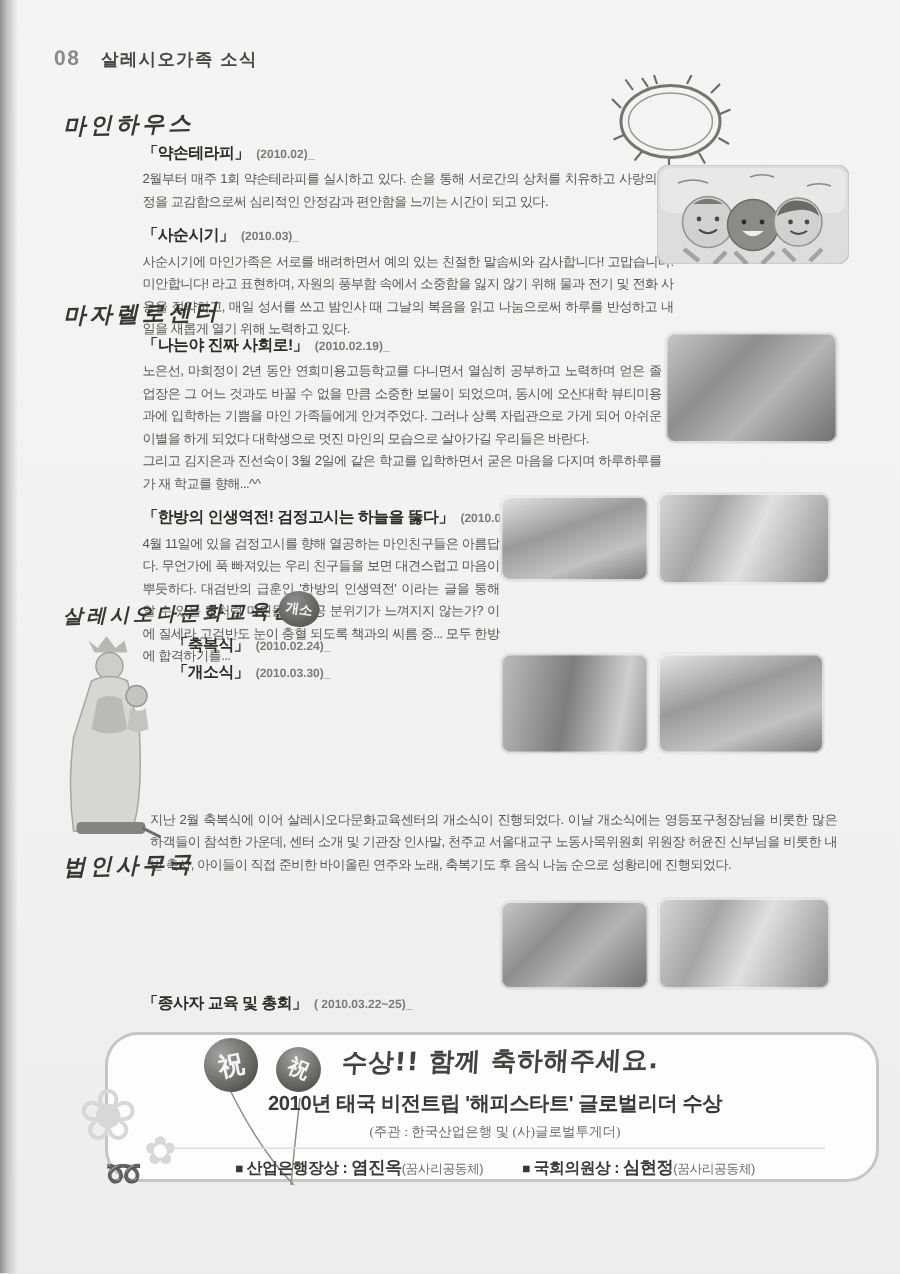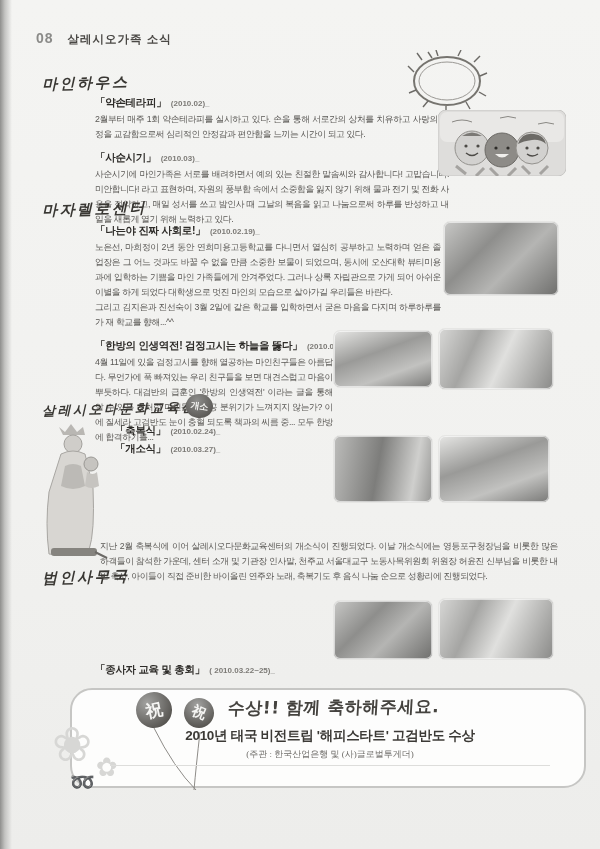--- a/index.html
+++ b/index.html
@@ -165,21 +165,21 @@
     <path d="M60 128 l12 6" stroke="#6c6a66" stroke-width="2"></path>
   </svg>
 
   <div class="abs" style="left:115px; top:420px; width:218px;">
     <div>
       <span class="art-title">「축복식」</span>
       <span class="art-date">(2010.02.24)_</span>
     </div>
     <div>
       <span class="art-title">「개소식」</span>
-      <span class="art-date">(2010.03.27)_</span>
+      <span class="art-date">(2010.03.30)_</span>
     </div>
   </div>
   <div class="abs art-body" style="left:100px; top:537px; width:458px;">지난 2월 축복식에 이어 살레시오다문화교육센터의 개소식이 진행되었다. 이날 개소식에는 영등포구청장님을 비롯한 많은 하객들이 참석한 가운데, 센터 소개 및 기관장 인사말, 천주교 서울대교구 노동사목위원회 위원장 허윤진 신부님을 비롯한 내빈 축사, 아이들이 직접 준비한 바이올린 연주와 노래, 축복기도 후 음식 나눔 순으로 성황리에 진행되었다.</div>
   <div class="photo ph-d" style="left:333px; top:435px; width:100px; height:68px;"></div>
   <div class="photo ph-b" style="left:438px; top:435px; width:112px; height:68px;"></div>
 
   <div class="sec-heading" style="left:42px; top:568px;">법인사무국</div>
   <div class="abs" style="left:95px; top:618px; width:238px;margin-top:41px;">
     <div>
       <span class="art-title">「종사자 교육 및 총회」</span>
@@ -193,16 +193,19 @@
   <span class="flower" style="left:52px; top:716px; font-size:48px;">❀</span>
   <span class="flower" style="left:96px; top:752px; font-size:26px;">✿</span>
   <span class="flower" style="left:70px; top:770px; font-size:20px;">➿</span>
   <svg class="abs" style="left:120px; top:700px;" width="110" height="95" viewBox="0 0 110 95">
     <path d="M34 28 q20 40 42 62" stroke="#8e8c88" fill="none" stroke-width="1"></path>
     <path d="M80 32 q-4 35 -6 58" stroke="#8e8c88" fill="none" stroke-width="1"></path>
   </svg>
   <div class="balloon" style="left:136px; top:692px; width:36px; height:36px; font-size:17px; transform:rotate(-12deg);">祝</div>
   <div class="balloon" style="left:184px; top:698px; width:30px; height:30px; font-size:14px; transform:rotate(22deg);">祝</div>
   <div class="banner-title">수상!! 함께 축하해주세요.</div>
-  <div class="banner-sub">2010년 태국 비전트립 '해피스타트' 고검반도 수상</div>
+  <div class="banner-sub">2010년 태국 비전트립 '해피스타트' 글로벌리더 수상</div>
   <div class="banner-org">(주관 : 한국산업은행 및 (사)글로벌투게더)</div>
   <div class="banner-divider"></div>
+  <div class="banner-awards">
+    <span class="award"><span class="bullet">■</span> <span class="label">산업은행장상 : </span><span class="name">염진옥</span><span class="org">(꿈사리공동체)</span></span><span class="award-gap"></span><span class="award"><span class="bullet">■</span> <span class="label">국회의원상 : </span><span class="name">심현정</span><span class="org">(꿈사리공동체)</span></span>
+  </div>
 </div>
 
 </body></html>

